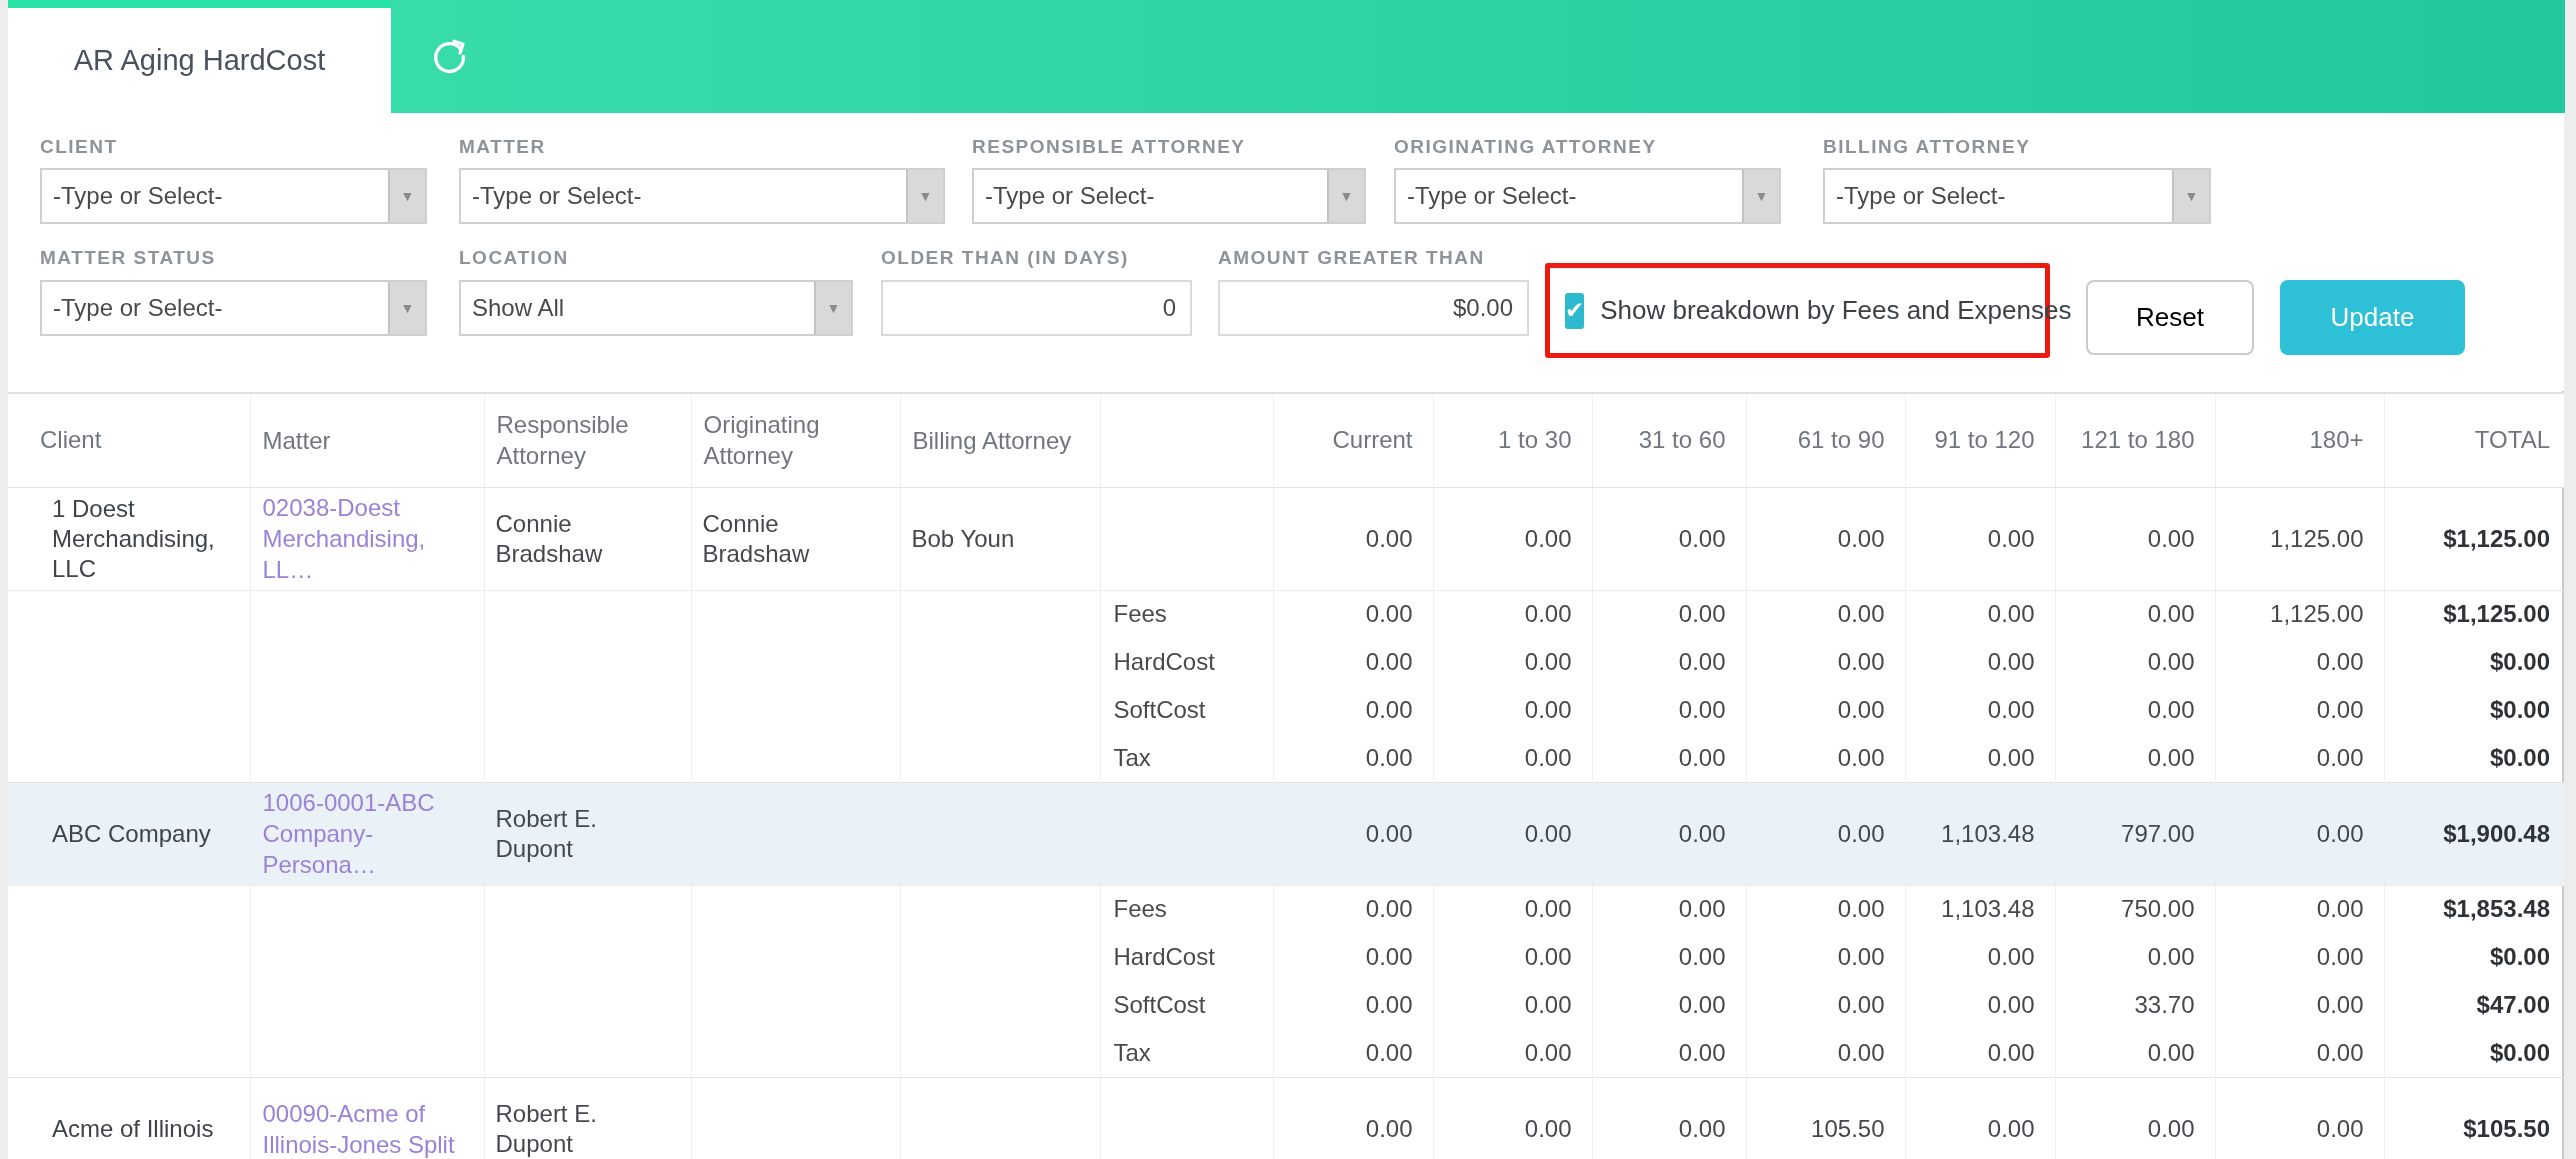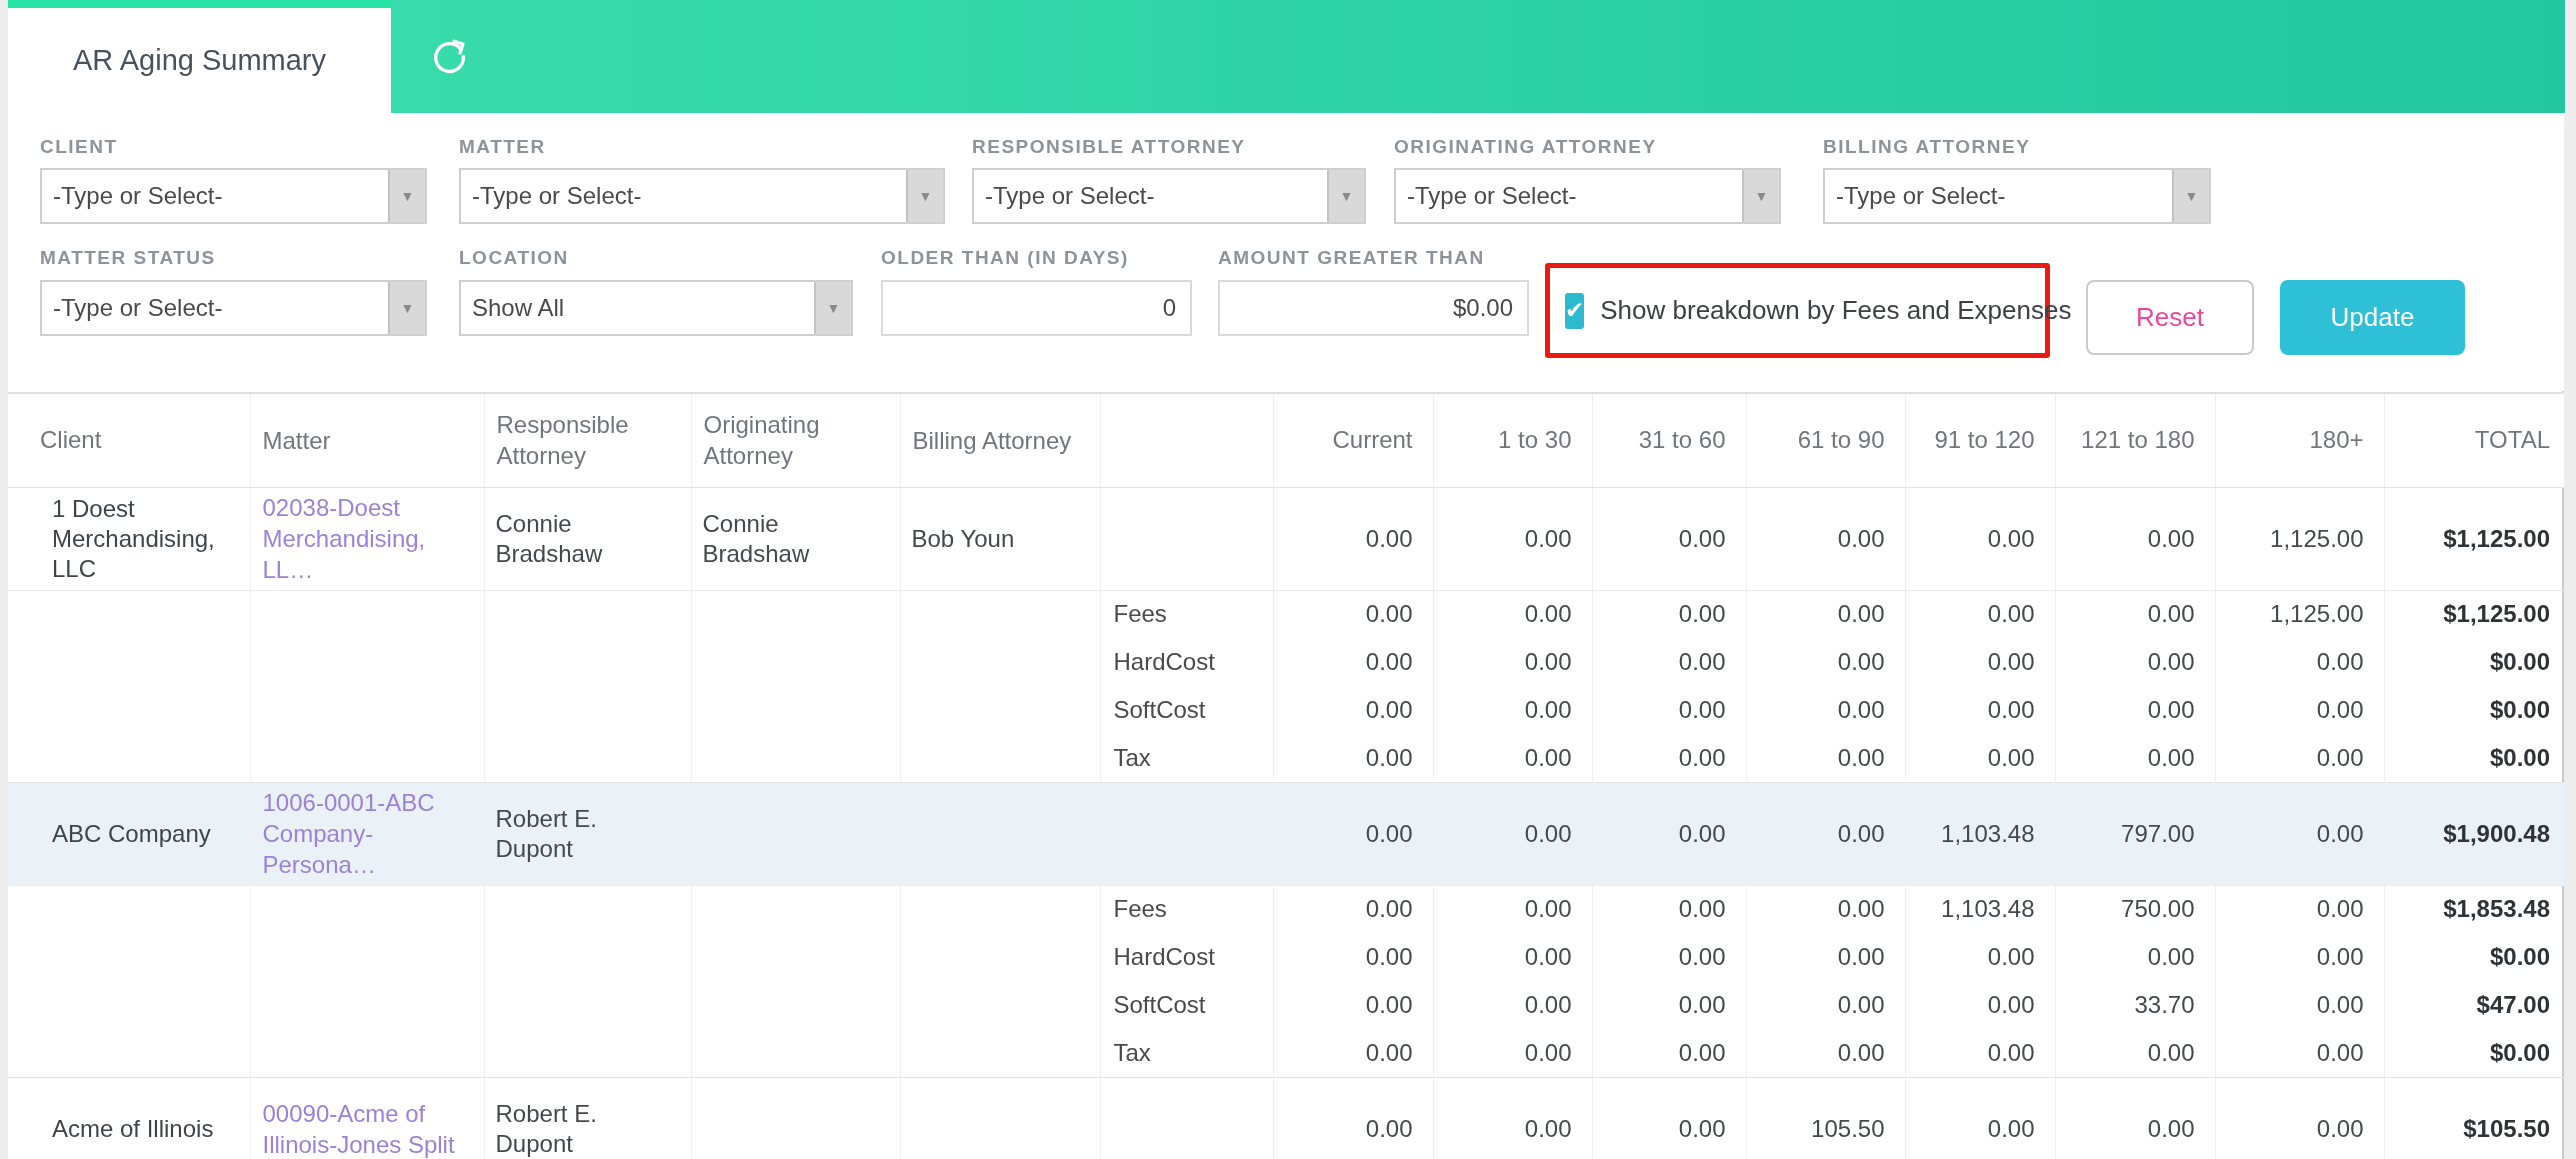--- a/index.html
+++ b/index.html
@@ -22,21 +22,21 @@
   .flabel { position:absolute; font-size:19px; font-weight:700; letter-spacing:1.5px; color:#8e939a; }
   .fselect { position:absolute; height:56px; background:#fff; border:2px solid #cfcfcf; display:flex; align-items:center; cursor:pointer; }
   .fselect .sel-text { flex:1; font-size:24px; color:#4a4a4a; padding-left:11px; white-space:nowrap; overflow:hidden; }
   .fselect .sel-arrow { width:37px; height:100%; background:#d9d9d9; border-left:2px solid #c2c2c2; display:flex; align-items:center; justify-content:center; font-size:14px; color:#8a8a8a; }
   .finput { position:absolute; height:56px; background:#fff; border:2px solid #dadada; font-size:24px; color:#4a4a4a; text-align:right; padding-right:14px; font-family:"Liberation Sans",sans-serif; }
 
   #highlight-box { position:absolute; left:1537px; top:150px; width:505px; height:95px; border:5px solid #ec1a10; border-radius:3px; display:flex; align-items:center; }
   #breakdown-checkbox { width:36px; height:36px; margin-left:15px; background:#2dbacf; border-radius:3px; display:flex; align-items:center; justify-content:center; color:#fff; font-size:23px; cursor:pointer; }
   #breakdown-label { font-size:26px; color:#3c4146; margin-left:16px; white-space:nowrap; }
 
-  #reset-btn { position:absolute; left:2078px; top:167px; width:168px; height:75px; background:#fff; border:2px solid #cbcbcb; border-radius:8px; font-size:26px; color:#ec4899; display:flex; align-items:center; justify-content:center; cursor:pointer; }
+  #reset-btn { position:absolute; left:2078px; top:167px; width:168px; height:75px; background:#fff; border:2px solid #cbcbcb; border-radius:8px; font-size:26px; color:#000000; display:flex; align-items:center; justify-content:center; cursor:pointer; }
   #update-btn { position:absolute; left:2272px; top:167px; width:185px; height:75px; background:#2ec0d6; border:none; border-radius:8px; font-size:26px; color:#fff; display:flex; align-items:center; justify-content:center; cursor:pointer; }
 
   
   #table-wrap { position:absolute; left:0; top:392px; width:2556px; height:768px; overflow:hidden; }
   table { border-collapse:collapse; table-layout:fixed; width:2556px; font-size:24px; color:#45494e; }
   thead th { height:94px; font-weight:400; color:#71767e; text-align:left; vertical-align:middle; border-top:2px solid #e0e0e0; border-bottom:1px solid #e3e3e3; border-right:1px solid #efefef; background:#fff; }
   thead th:last-child, td:last-child { border-right:none; }
   thead th.num { text-align:right; padding-right:20px; }
   thead th.total-col { text-align:right; padding-right:16px; }
   td { border-right:1px solid #efefef; vertical-align:middle; }
@@ -54,21 +54,21 @@
   th.h-client { padding-left:32px; }
   th.h-text { padding-left:12px; line-height:31px; }
 </style>
 </head>
 <body>
 
 <div id="card">
 
   <div id="topbar">
     <div id="tab">
-      <span id="tab-title">AR Aging Summary</span>
+      <span id="tab-title">AR Aging HardCost</span>
     </div>
     <div id="greenbar">
       <div class="bar-icon" id="refresh-wrap">
         <svg width="43" height="43" viewBox="0 0 44 44">
           <path d="M33.2 14.3 A 14.2 14.2 0 1 0 36.2 22" fill="none" stroke="#fff" stroke-width="3.4" stroke-linecap="round"></path>
           <path d="M25 9 L34.5 9 L34.5 18.5" fill="none" stroke="#fff" stroke-width="3.4" stroke-linecap="round" stroke-linejoin="round" transform="rotate(18 34 13)"></path>
         </svg>
       </div>
     </div>
   </div>

